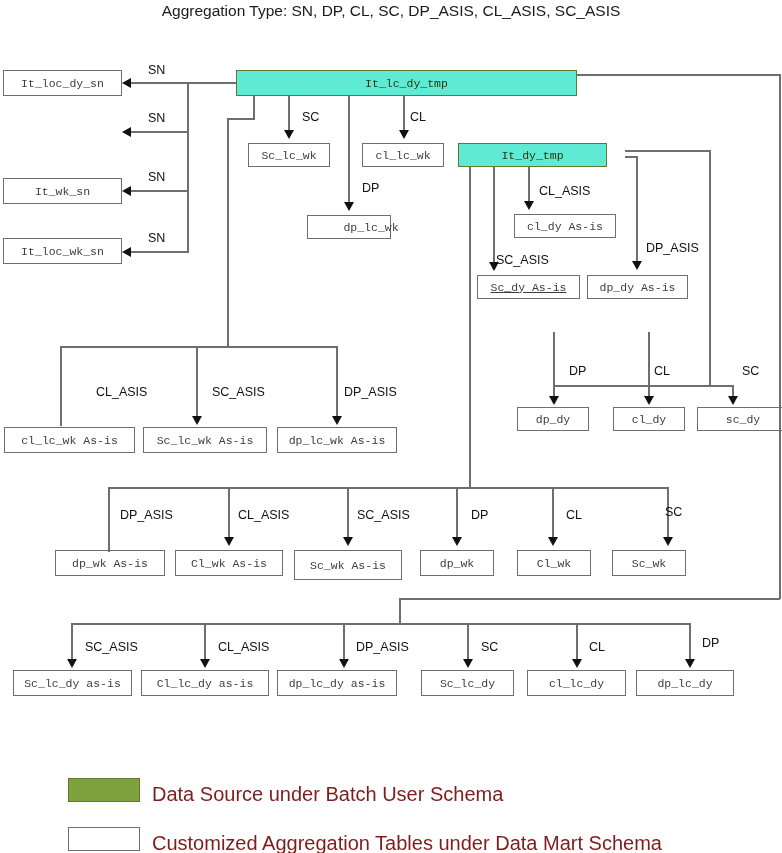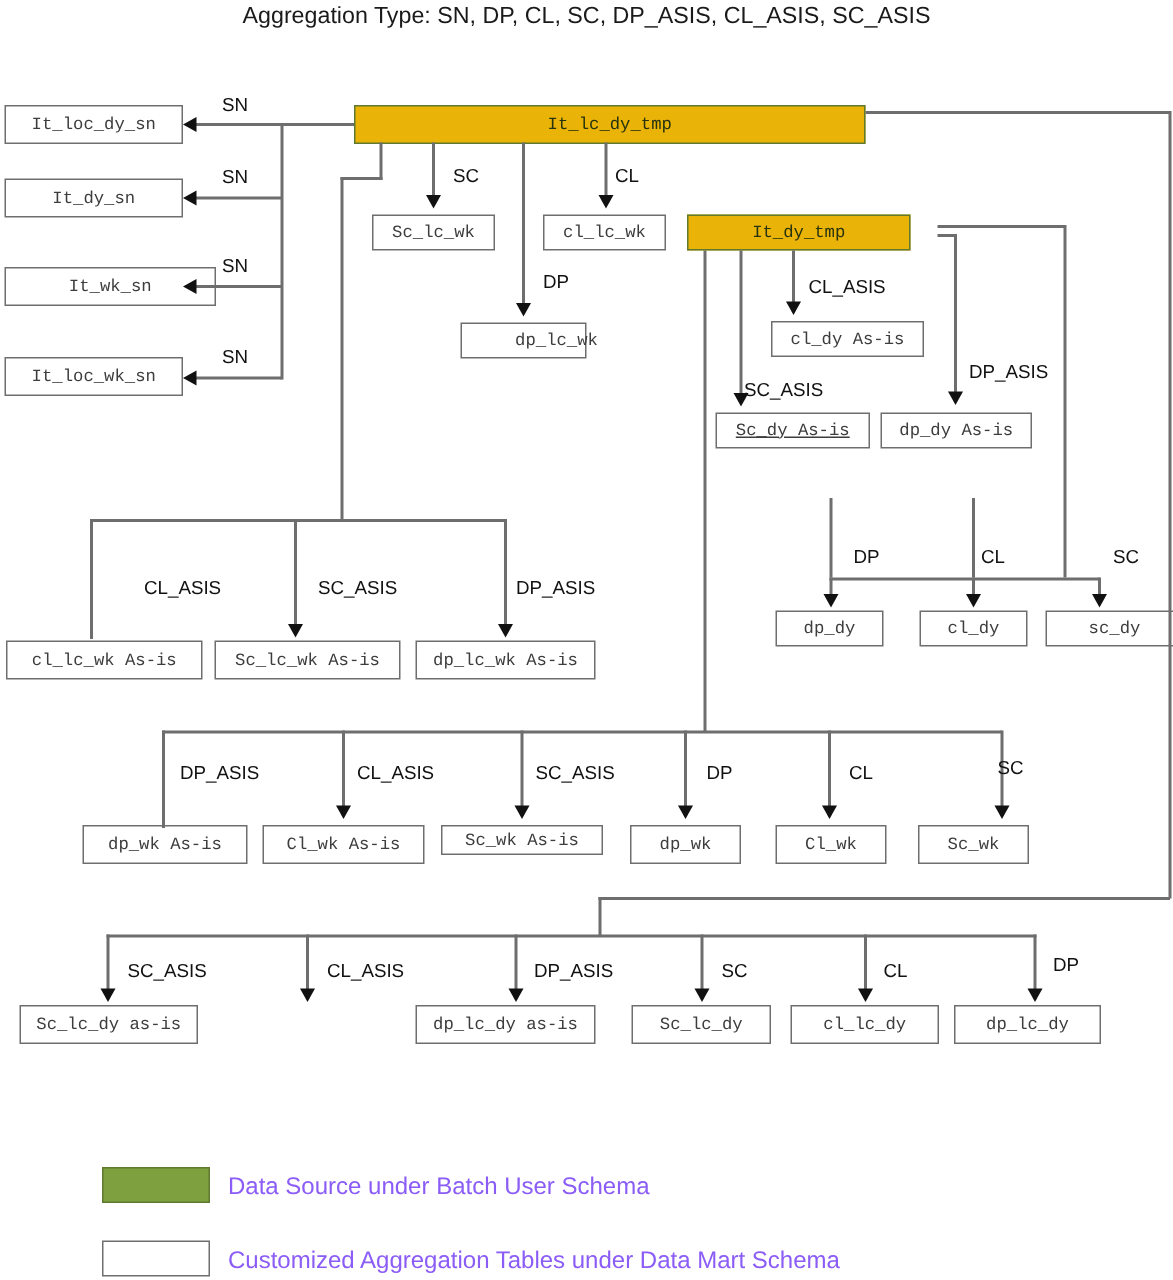--- a/index.html
+++ b/index.html
@@ -14,80 +14,80 @@
 
   .node{
     position:absolute;box-sizing:border-box;
     border:1.6px solid #6e6e6e;
     background:#ffffff;
     display:flex;align-items:center;justify-content:center;
     font-family:"Liberation Mono","DejaVu Sans Mono",monospace;
     font-size:11.5px;color:#3d3d3d;letter-spacing:0px;white-space:nowrap;
   }
   .node.src{
-    background:#eab308;border:1.6px solid #5f7a2e;color:#27340f;
+    background:#5eead4;border:1.6px solid #5f7a2e;color:#27340f;
   }
 
   .edgelabel{
     position:absolute;font-family:"Liberation Sans",sans-serif;
     font-size:12.5px;color:#111;white-space:nowrap;
   }
 
   .ln{position:absolute;background:#6e6e6e;}
   .ln.h{height:1.6px;}
   .ln.v{width:1.6px;}
 
   .arrow{position:absolute;width:0;height:0;}
   .arrow.down{border-left:5px solid transparent;border-right:5px solid transparent;border-top:9px solid #111;}
   .arrow.left{border-top:5px solid transparent;border-bottom:5px solid transparent;border-right:9px solid #111;}
 
   .legend-sw{position:absolute;box-sizing:border-box;border:1.6px solid #6e6e6e;}
   .legend-sw.green{background:#7fa03f;border-color:#5f7a2e;}
   .legend-sw.white{background:#ffffff;}
-  .legend-tx{position:absolute;font-family:"Liberation Sans",sans-serif;font-size:16px;color:#8b5cf6;white-space:nowrap;}
+  .legend-tx{position:absolute;font-family:"Liberation Sans",sans-serif;font-size:20px;color:#7f1d1d;white-space:nowrap;}
 </style>
 </head>
 <body>
 
 <div id="canvas">
 
   <div class="title" style="top:2px;">Aggregation Type: SN, DP, CL, SC, DP_ASIS, CL_ASIS, SC_ASIS</div>
 
   <div class="node src" style="left:236px;top:70px;width:341px;height:26px;">It_lc_dy_tmp</div>
   <div class="node src" style="left:458px;top:143px;width:149px;height:24px;">It_dy_tmp</div>
 
   <div class="node" style="left:3px;top:70px;width:119px;height:26px;">It_loc_dy_sn</div>
-  <div class="node" style="left:3px;top:119px;width:119px;height:26px;">It_dy_sn</div>
-  <div class="node" style="left:3px;top:178px;width:141px;height:26px;">It_wk_sn</div>
+  <div class="node" style="left:3px;top:178px;width:119px;height:26px;">It_wk_sn</div>
   <div class="node" style="left:3px;top:238px;width:119px;height:26px;">It_loc_wk_sn</div>
 
   <div class="node" style="left:248px;top:143px;width:82px;height:24px;">Sc_lc_wk</div>
   <div class="node" style="left:362px;top:143px;width:82px;height:24px;">cl_lc_wk</div>
   <div class="node" style="left:307px;top:215px;width:84px;height:24px;padding-left:44px;">dp_lc_wk</div>
 
   <div class="node" style="left:514px;top:214px;width:102px;height:24px;">cl_dy As-is</div>
   <div class="node" style="left:477px;top:275px;width:103px;height:24px;text-decoration:underline;">Sc_dy As-is</div>
   <div class="node" style="left:587px;top:275px;width:101px;height:24px;">dp_dy As-is</div>
 
   <div class="node" style="left:517px;top:407px;width:72px;height:24px;">dp_dy</div>
   <div class="node" style="left:613px;top:407px;width:72px;height:24px;">cl_dy</div>
   <div class="node" style="left:697px;top:407px;width:92px;height:24px;">sc_dy</div>
 
   <div class="node" style="left:4px;top:427px;width:131px;height:26px;">cl_lc_wk As-is</div>
   <div class="node" style="left:143px;top:427px;width:124px;height:26px;">Sc_lc_wk As-is</div>
   <div class="node" style="left:277px;top:427px;width:120px;height:26px;">dp_lc_wk As-is</div>
 
   <div class="node" style="left:55px;top:550px;width:110px;height:26px;">dp_wk As-is</div>
   <div class="node" style="left:175px;top:550px;width:108px;height:26px;">Cl_wk As-is</div>
-  <div class="node" style="left:294px;top:550px;width:108px;height:20px;">Sc_wk As-is</div>
+  <div class="node" style="left:294px;top:550px;width:108px;height:30px;">Sc_wk As-is</div>
   <div class="node" style="left:420px;top:550px;width:74px;height:26px;">dp_wk</div>
   <div class="node" style="left:517px;top:550px;width:74px;height:26px;">Cl_wk</div>
   <div class="node" style="left:612px;top:550px;width:74px;height:26px;">Sc_wk</div>
 
   <div class="node" style="left:13px;top:670px;width:119px;height:26px;">Sc_lc_dy as-is</div>
+  <div class="node" style="left:141px;top:670px;width:128px;height:26px;">Cl_lc_dy as-is</div>
   <div class="node" style="left:277px;top:670px;width:120px;height:26px;">dp_lc_dy as-is</div>
   <div class="node" style="left:421px;top:670px;width:93px;height:26px;">Sc_lc_dy</div>
   <div class="node" style="left:527px;top:670px;width:99px;height:26px;">cl_lc_dy</div>
   <div class="node" style="left:636px;top:670px;width:98px;height:26px;">dp_lc_dy</div>
 
   <div class="ln h" style="left:130px;top:82px;width:106px;"></div>
   <div class="ln v" style="left:187px;top:82px;height:171px;"></div>
   <div class="ln h" style="left:130px;top:131px;width:58px;"></div>
   <div class="ln h" style="left:130px;top:190px;width:58px;"></div>
   <div class="ln h" style="left:130px;top:251px;width:58px;"></div>

